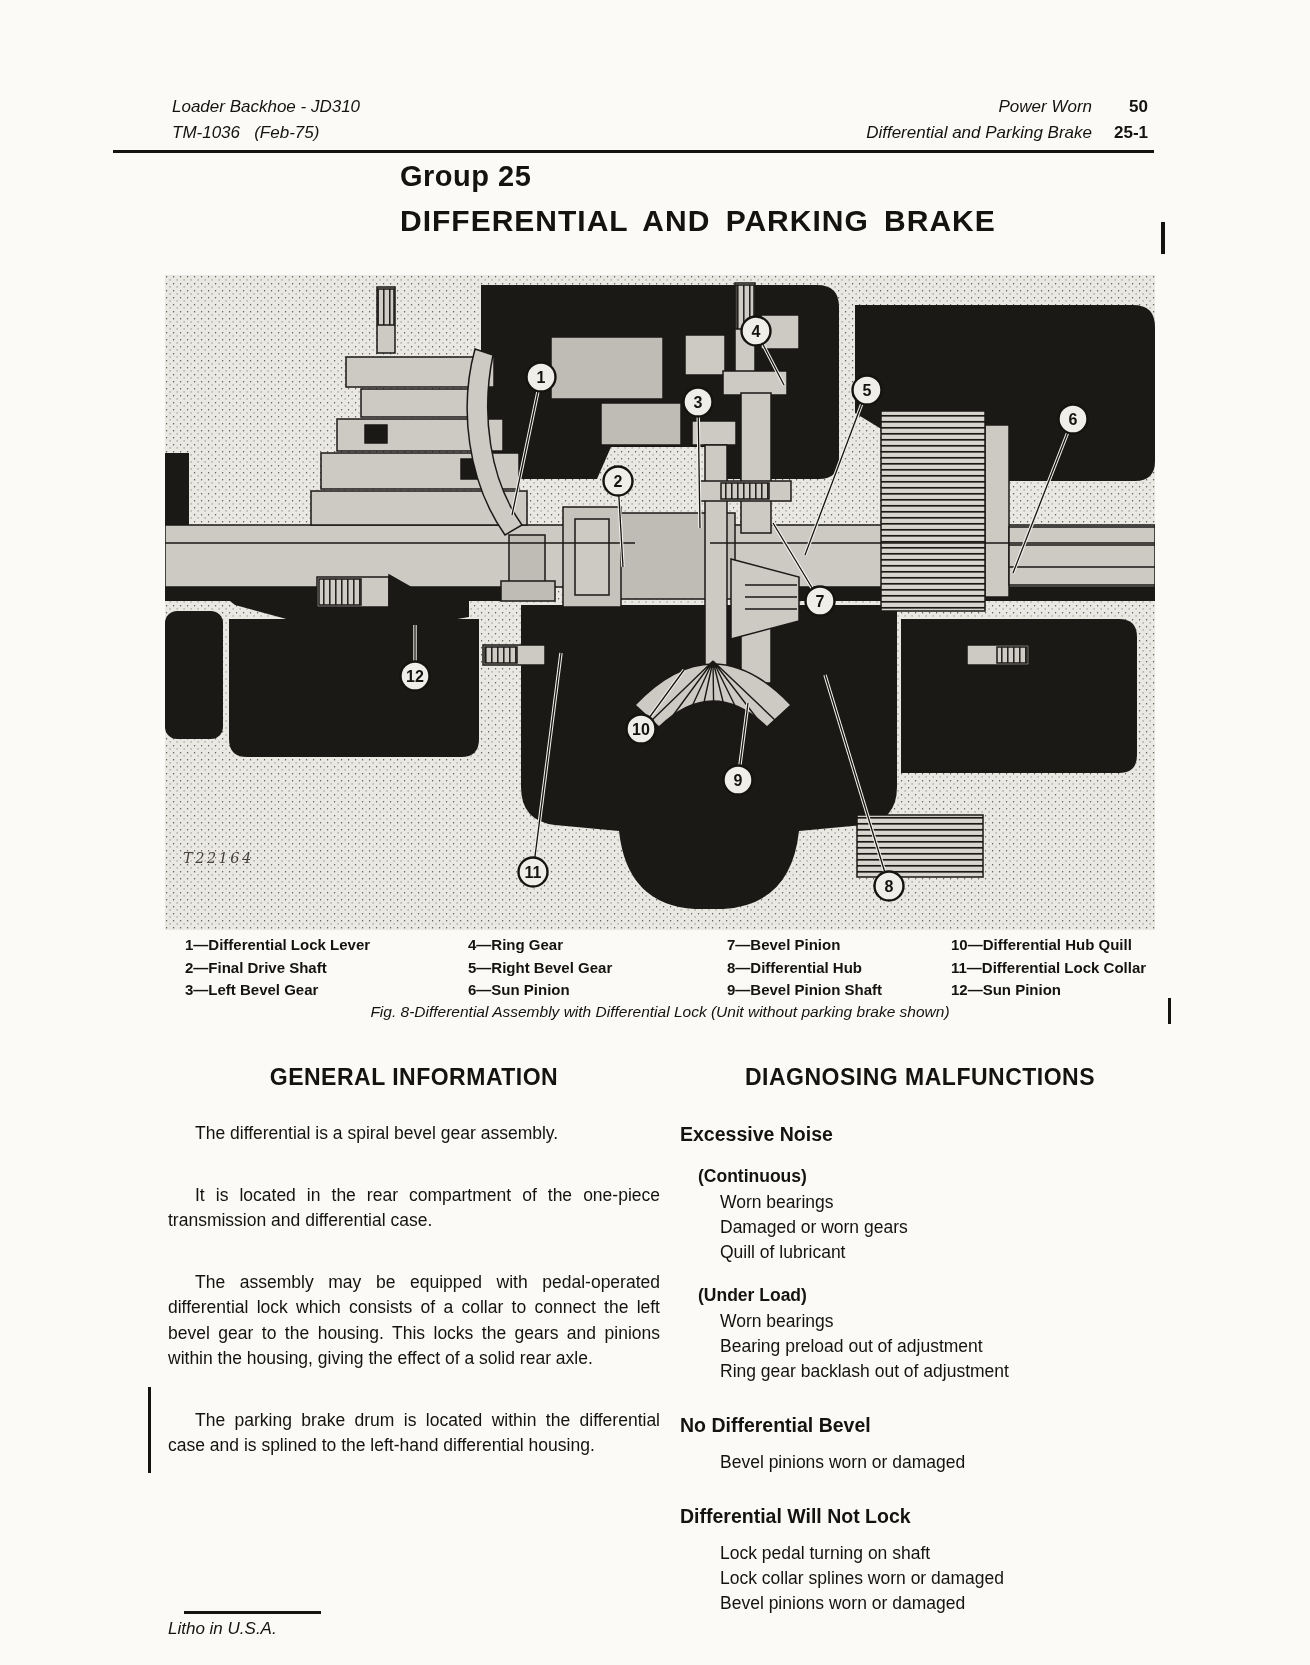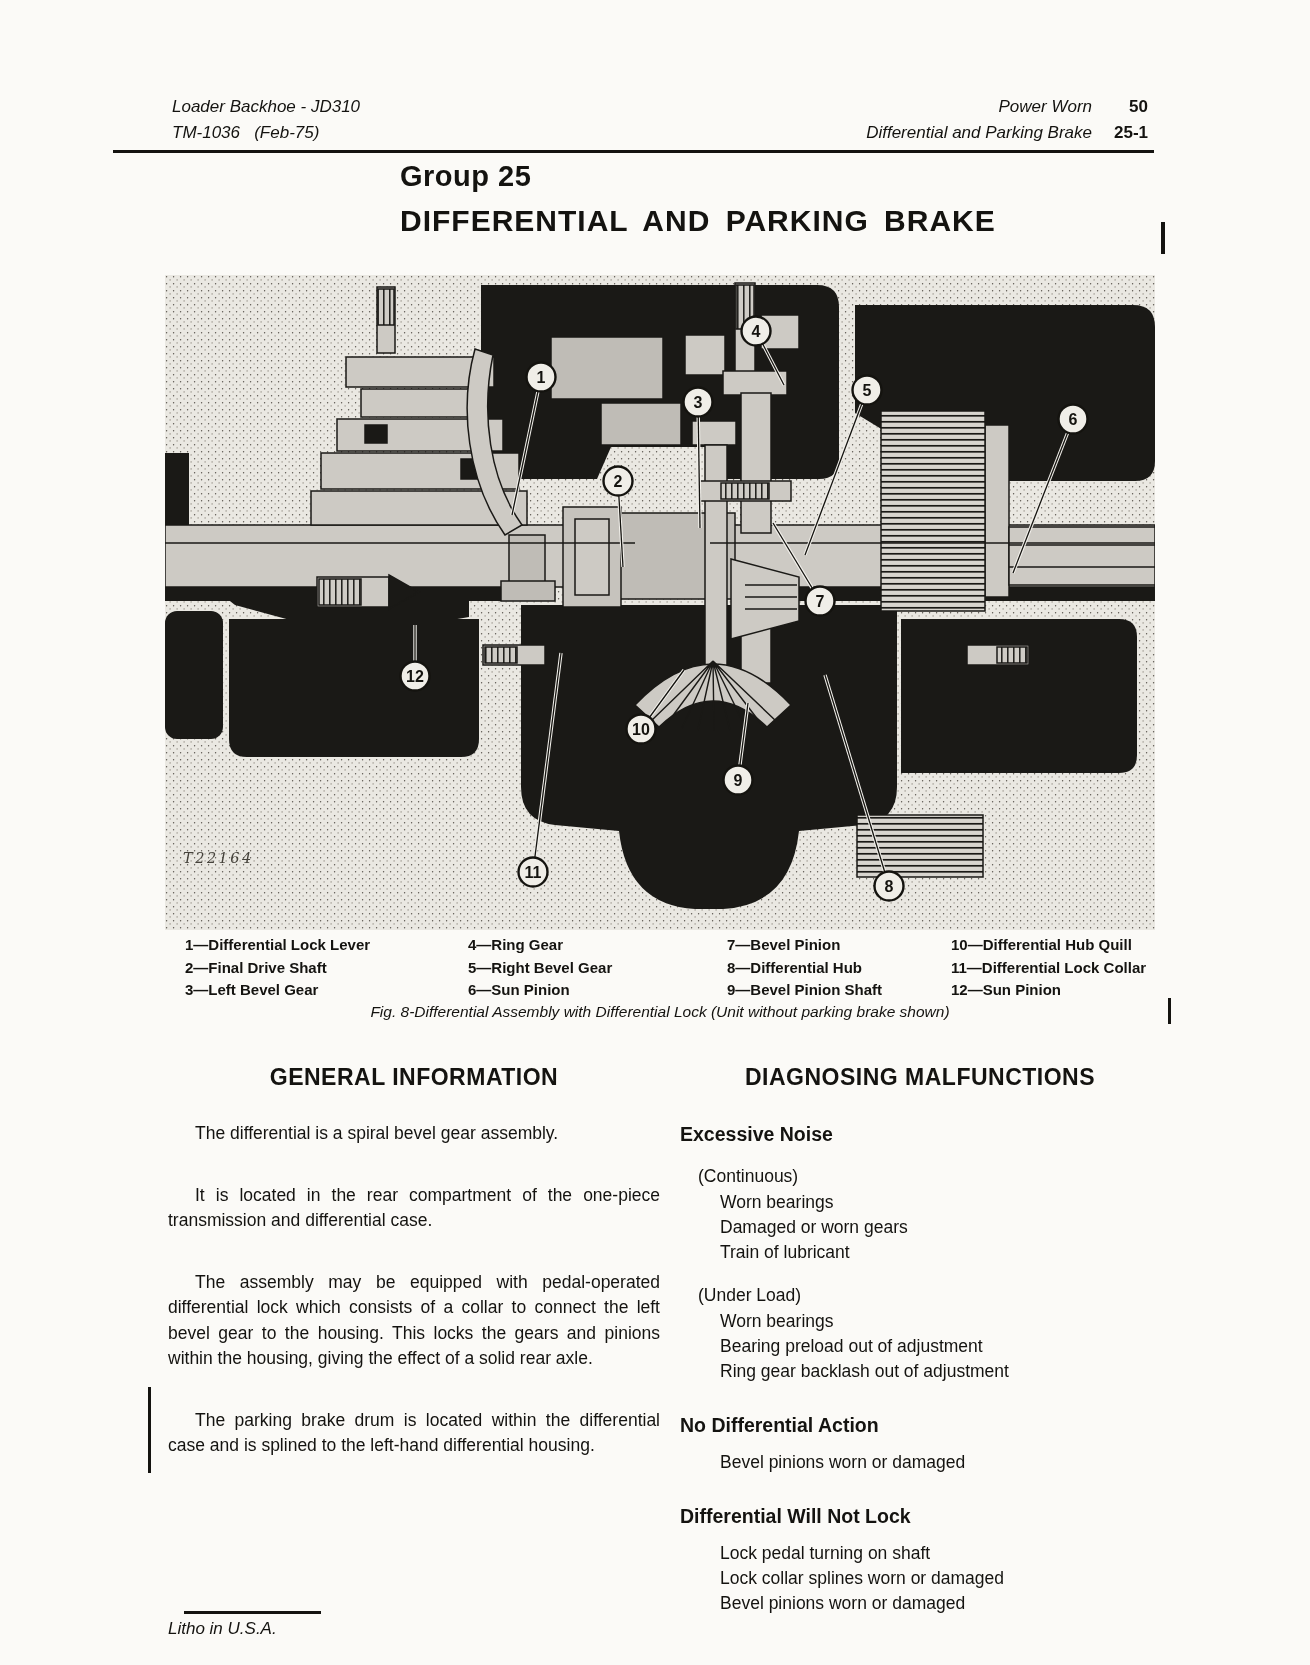--- a/index.html
+++ b/index.html
@@ -30,21 +30,21 @@
   .legend-col{top:934px;font-size:15px;font-weight:bold;line-height:22.5px;white-space:nowrap;}
   .caption{left:165px;top:1003px;width:990px;text-align:center;font-style:italic;font-size:15.5px;}
   
   .col-left{left:168px;top:1064px;width:492px;}
   .col-left h2{margin:0 0 30px;text-align:center;font-size:23px;letter-spacing:.5px;}
   .col-left p{margin:0 0 36px;font-size:17.5px;line-height:25.5px;text-align:justify;text-indent:27px;}
   .col-right{left:680px;top:1064px;width:480px;}
   .col-right h2{margin:0 0 32px;text-align:center;font-size:23px;letter-spacing:.5px;}
   .col-right h3{margin:30px 0 13px;font-size:19.5px;}
   .col-right h3:first-of-type{margin-top:0;}
-  .glabel{font-weight:normal;font-size:17.5px;margin:20px 0 3px 18px;}
+  .glabel{font-weight:bold;font-size:17.5px;margin:20px 0 3px 18px;}
   .gitem{font-size:17.5px;line-height:25px;margin-left:40px;}
   
   .ftr-rule{left:184px;top:1611px;width:137px;height:3px;background:#141310;}
   .footer-text{left:168px;top:1619px;font-style:italic;font-size:17px;}
 </style>
 </head>
 <body>
 
 <div class="abs hdr-left">
   <div class="hdr-line">Loader Backhoe - JD310</div>
@@ -261,26 +261,26 @@
 </div>
 <div class="abs revbar" style="left:148px;top:1387px;width:3px;height:86px;"></div>
 
 <div class="abs col-right">
   <h2>DIAGNOSING MALFUNCTIONS</h2>
   <div>
       <h3>Excessive Noise</h3>
       <div class="glabel">(Continuous)</div>
       <div class="gitem">Worn bearings</div>
       <div class="gitem">Damaged or worn gears</div>
-      <div class="gitem">Train of lubricant</div>
+      <div class="gitem">Quill of lubricant</div>
       <div class="glabel">(Under Load)</div>
       <div class="gitem">Worn bearings</div>
       <div class="gitem">Bearing preload out of adjustment</div>
       <div class="gitem">Ring gear backlash out of adjustment</div>
-      <h3>No Differential Action</h3>
+      <h3>No Differential Bevel</h3>
       <div class="gitem">Bevel pinions worn or damaged</div>
       <h3>Differential Will Not Lock</h3>
       <div class="gitem">Lock pedal turning on shaft</div>
       <div class="gitem">Lock collar splines worn or damaged</div>
       <div class="gitem">Bevel pinions worn or damaged</div>
     </div>
 </div>
 
 <div class="abs ftr-rule"></div>
 <div class="abs footer-text">Litho in U.S.A.</div>

